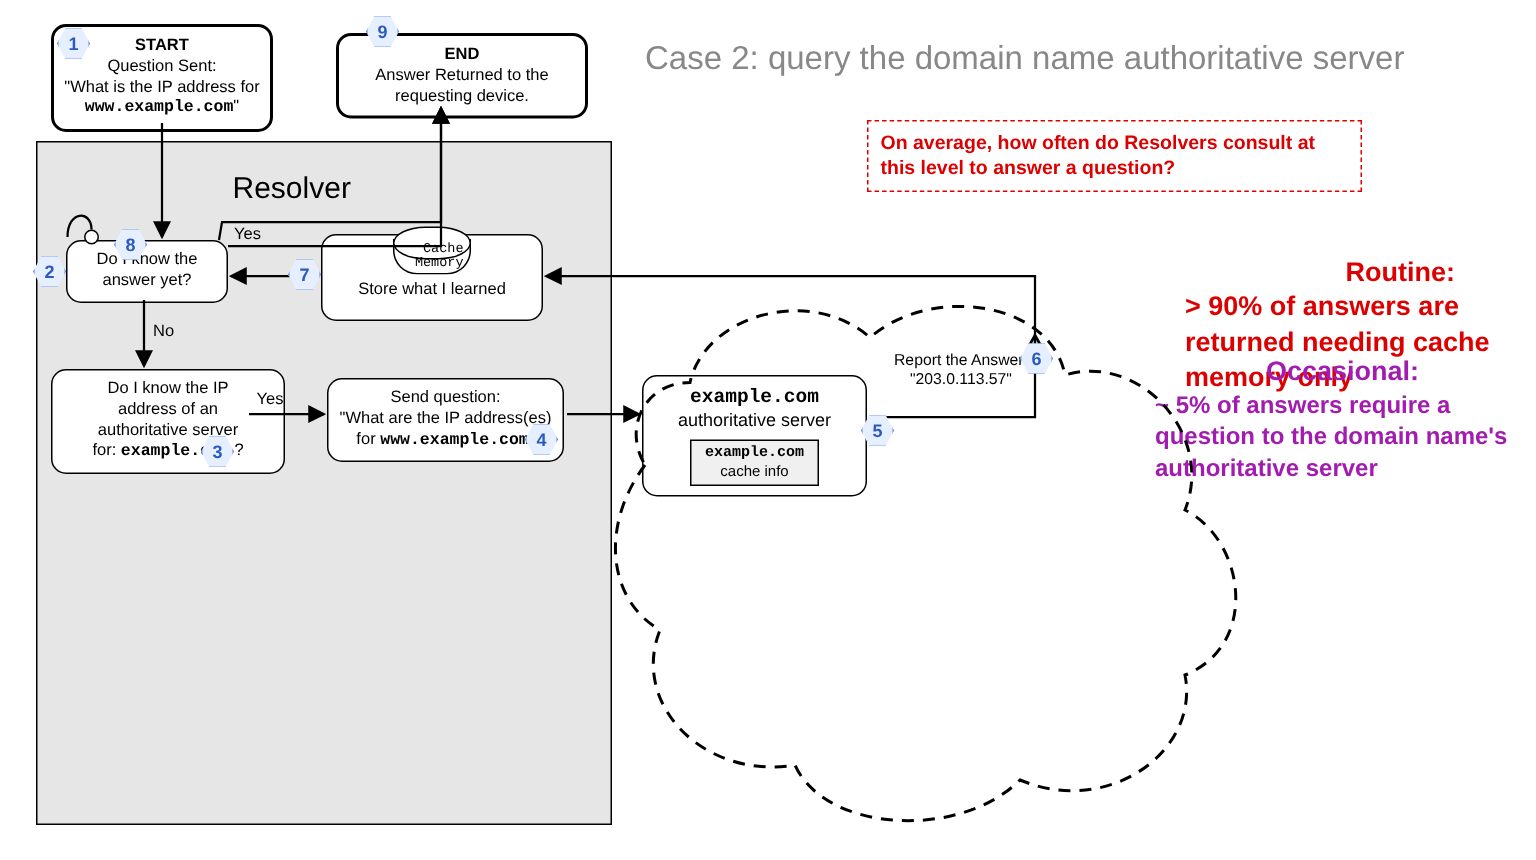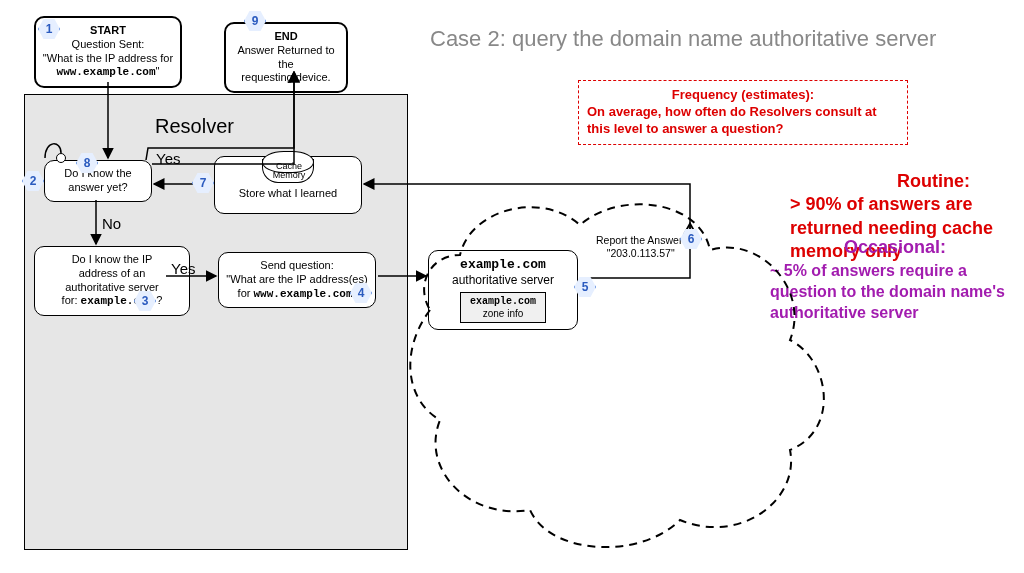--- a/index.html
+++ b/index.html
@@ -92,21 +92,21 @@
     content: "";
     position: absolute;
     inset: 0;
     background: #e6efff;
     border: 1.5px solid #5a8adf;
     clip-path: polygon(25% 4%, 75% 4%, 100% 50%, 75% 96%, 25% 96%, 0 50%);
     z-index: -1;
   }
   .label {
     position: absolute;
-    font-size: 15px;
+    font-size: 11px;
     color: #000;
   }
   .freq-box {
     position: absolute;
     left: 578px;
     top: 80px;
     width: 330px;
     border: 1.5px dashed #d00;
     padding: 6px 8px;
     color: #d00;
@@ -165,37 +165,37 @@
 <div class="resolver-box"></div>
 <div class="resolver-title">Resolver</div>
 
 <div class="node heavy" style="left:34px; top:16px; width:148px;">
   <b>START</b><br>
   <span>Question Sent:</span><br>
   <span>"What is the IP address for</span><br>
   <span class="mono">www.example.com</span><span>"</span>
 </div>
 
-<div class="node heavy" style="left:224px; top:22px; width:124px;">
+<div class="node heavy" style="left:224px; top:22px; width:168px;">
   <b>END</b><br>
   <span>Answer Returned to the</span><br>
   <span>requesting device.</span>
 </div>
 
 <div class="node" style="left:44px; top:160px; width:108px;">
   <span>Do I know the</span><br>
   <span>answer yet?</span>
 </div>
 
 <div class="node" style="left:214px; top:156px; width:148px; height:58px; padding-top:30px;">
   <span>Store what I learned</span>
 </div>
 <div class="cache-body" style="left:262px; top:159px;"></div>
 <div class="cache-cyl" style="left:262px; top:151px;"></div>
-<div class="label" style="left:269px; top:162px; font-size:9px; line-height:1.05; text-align:center; width:40px;">
+<div class="label" style="left:269px; top:162px; font-size:9px; line-height:1.05; text-align:right; width:40px;font-family:Liberation Mono, monospace;">
   <span>Cache</span><br>
   <span>Memory</span>
 </div>
 
 <div class="node" style="left:34px; top:246px; width:156px;">
   <span>Do I know the IP</span><br>
   <span>address of an</span><br>
   <span>authoritative server</span><br>
   <span>for:</span>
   <span class="mono">example.com</span>
@@ -207,21 +207,21 @@
   <span>"What are the IP address(es)</span><br>
   <span>for</span>
   <span class="mono">www.example.com</span><span>"</span>
 </div>
 
 <div class="node" style="left:428px; top:250px; width:150px; background:#fff;">
   <span class="mono" style="font-size:13px;">example.com</span><br>
   <span style="font-size:12px;">authoritative server</span>
   <div class="zone-box" style="position:relative; margin:4px auto 0; width:86px;">
     <span class="mono">example.com</span><br>
-    <span>zone info</span>
+    <span>cache info</span>
   </div>
 </div>
 
 <div class="label" style="left:596px; top:234px; text-align:center; font-size:10.5px; line-height:1.2;">
   <span>Report the Answer:</span><br>
   <span>"203.0.113.57"</span>
 </div>
 
 <div class="label" style="left:156px; top:150px;">Yes</div>
 <div class="label" style="left:102px; top:215px;">No</div>
@@ -251,21 +251,20 @@
     <span>7</span>
   </div>
 <div class="hex" style="left:76px; top:152px;">
     <span>8</span>
   </div>
 <div class="hex" style="left:244px; top:10px;">
     <span>9</span>
   </div>
 
 <div class="freq-box">
-  <span class="ft">Frequency (estimates):</span>
   <span>On average, how often do Resolvers consult at this level to answer a question?</span>
 </div>
 
 <div class="routine">
   <span class="rt">Routine:</span>
   <span>&gt; 90% of answers are returned needing cache memory only</span>
 </div>
 
 <div class="occasional">
   <span class="ot">Occasional:</span>

